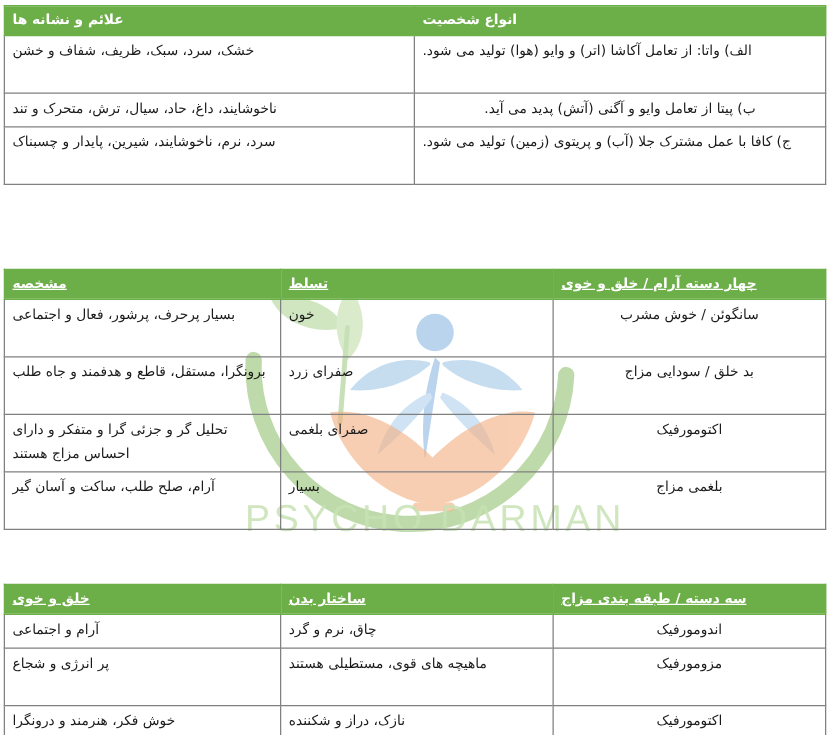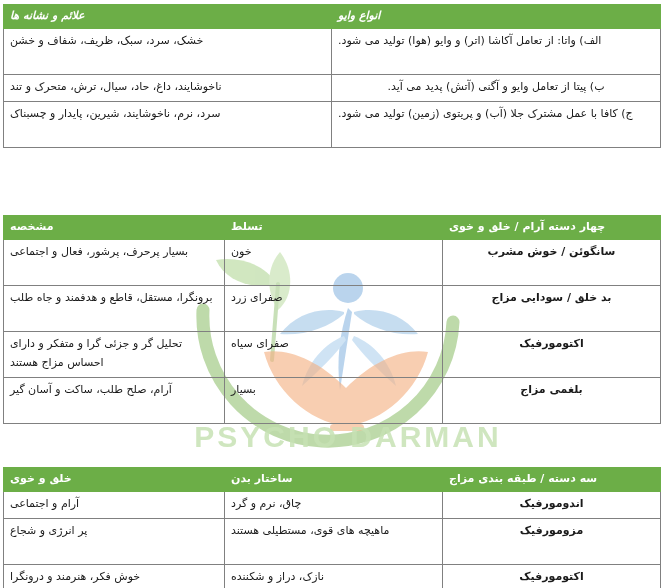--- a/index.html
+++ b/index.html
@@ -14,26 +14,25 @@
     font-family: "DejaVu Sans", "Liberation Sans", sans-serif;
     position: relative;
     overflow: hidden;
     direction: rtl;
   }
 
   
   #watermark {
     position: absolute;
     left: 168px;
-    top: 240px;
+    top: 218px;
     width: 360px;
     height: 215px;
     z-index: 0;
     pointer-events: none;
-    font-weight: bold;
   }
 
   
   .tbl-wrap {
     position: absolute;
     z-index: 2;
   }
   table.ptable {
     border-collapse: collapse;
     table-layout: fixed;
@@ -56,22 +55,22 @@
     font-weight: bold;
     font-size: 11px;
     text-align: left;
     padding-top: 4px;
     padding-bottom: 4px;
     line-height: 1.35;
     vertical-align: middle;
     border-color: #6CAE47;
   }
   
-  .t1 thead th { text-align: left; font-style: italic; }
-  .t2 thead th, .t3 thead th { text-align: left; }
+  .t1 thead th { text-align: left; }
+  .t2 thead th, .t3 thead th { text-align: left; text-decoration: underline; }
 
   .cell-left   { text-align: left; }
   .cell-right  { text-align: center; }
   .cell-just   { text-align: justify; text-align-last: left; }
 
   
   #table1 { left: 4px; top: 4px; width: 657px; }
   #table1 col.c-desc  { width: 329px; }
   #table1 col.c-signs { width: 328px; }
 
@@ -80,21 +79,21 @@
   #table2 col.c-type  { width: 221px; }
   #table2 col.c-dom   { width: 218px; }
   #table2 col.c-trait { width: 218px; }
 
   
   #table3 { left: 4px; top: 467px; width: 657px; }
   #table3 col.c-type  { width: 221px; }
   #table3 col.c-dom   { width: 218px; }
   #table3 col.c-trait { width: 218px; }
 
-  .t2 td.name, .t3 td.name { font-weight: bold; }
+  .t2 td.name, .t3 td.name { font-weight: normal; }
   .row-tall td { height: 38px; }
 </style>
 </head>
 <body>
 
 <div id="watermark">
   <svg viewBox="0 0 360 215" width="360" height="215" xmlns="http://www.w3.org/2000/svg">
 
     <path d="M 35 70 A 112 112 0 1 0 285 82" fill="none" stroke="#A8CE8E" stroke-width="13" stroke-linecap="round" opacity="0.75"></path>
 
@@ -124,21 +123,21 @@
 </div>
 
 <div class="tbl-wrap" id="table1">
   <table class="ptable t1">
     <colgroup>
       <col class="c-desc">
         <col class="c-signs">
     </colgroup>
     <thead>
       <tr>
-        <th>انواع وایو</th>
+        <th>انواع شخصیت</th>
         <th>علائم و نشانه ها</th>
       </tr>
     </thead>
     <tbody>
       <tr class="row-tall">
         <td class="cell-just">الف) واتا: از تعامل آکاشا (اتر) و وایو (هوا) تولید می شود.</td>
         <td class="cell-left">خشک، سرد، سبک، ظریف، شفاف و خشن</td>
       </tr>
       <tr>
         <td class="cell-right">ب) پیتا از تعامل وایو و آگنی (آتش) پدید می آید.</td>
@@ -172,21 +171,21 @@
         <td class="cell-left">خون</td>
         <td class="cell-just">بسیار پرحرف، پرشور، فعال و اجتماعی</td>
       </tr>
       <tr class="row-tall">
         <td class="name cell-right">بد خلق / سودایی مزاج</td>
         <td class="cell-left">صفرای زرد</td>
         <td class="cell-left">برونگرا، مستقل، قاطع و هدفمند و جاه طلب</td>
       </tr>
       <tr class="row-tall">
         <td class="name cell-right">اکتومورفیک</td>
-        <td class="cell-left">صفرای سیاه</td>
+        <td class="cell-left">صفرای بلغمی</td>
         <td class="cell-left">تحلیل گر و جزئی گرا و متفکر و دارای احساس مزاج هستند</td>
       </tr>
       <tr class="row-tall">
         <td class="name cell-right">بلغمی مزاج</td>
         <td class="cell-left">بسیار</td>
         <td class="cell-left">آرام، صلح طلب، ساکت و آسان گیر</td>
       </tr>
     </tbody>
   </table>
 </div>

